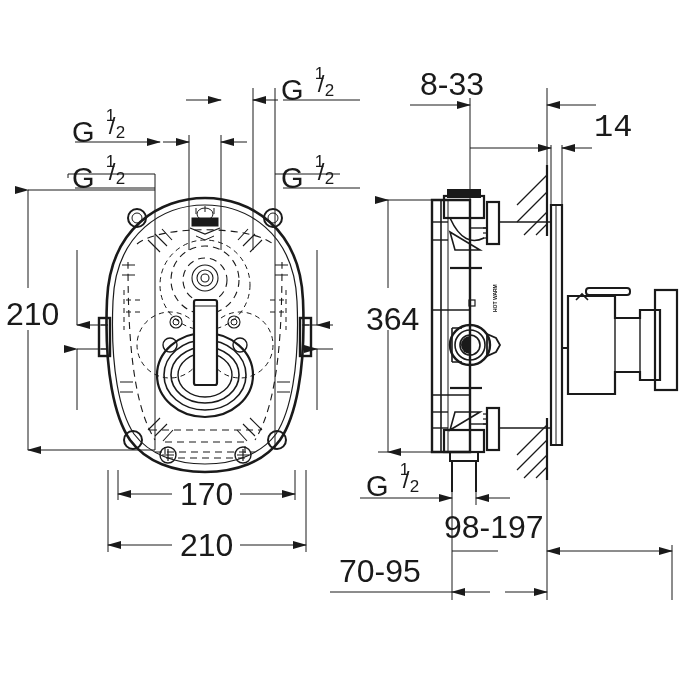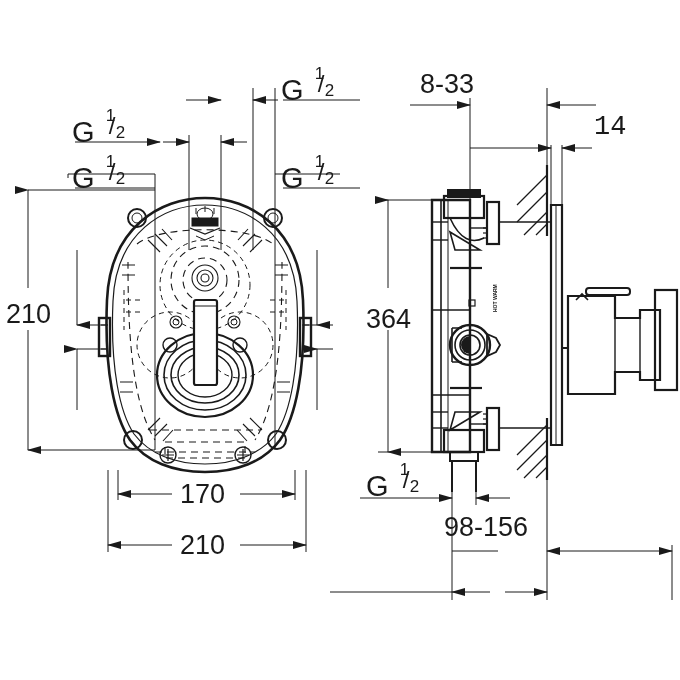--- a/index.html
+++ b/index.html
@@ -2,21 +2,21 @@
 <html><head>
 <meta charset="utf-8">
 <title>Technical Drawing</title>
 <style>
   html,body{margin:0;padding:0;background:#ffffff;}
   body{width:680px;height:680px;overflow:hidden;
        font-family:"Liberation Sans","DejaVu Sans",sans-serif;}
   #stage{position:relative;width:680px;height:680px;background:#fff;}
   #stage svg{position:absolute;left:0;top:0;}
   .dimlabel{position:absolute;color:#1a1a1a;font-weight:400;letter-spacing:0px;white-space:nowrap;}
-  .dimlabel.num{font-size:27px;line-height:29px;}
+  .dimlabel.num{font-size:32px;line-height:29px;}
   .gfrac{display:inline-block;font-size:29px;line-height:29px;}
   .gfrac .g{font-size:29px;}
   .gfrac .fr{display:inline-block;position:relative;width:22px;height:30px;vertical-align:baseline;}
   .gfrac .fr .n{position:absolute;left:3px;top:-11px;font-size:17px;}
   .gfrac .fr .s{position:absolute;left:6px;top:-1px;font-size:24px;}
   .gfrac .fr .d{position:absolute;left:13px;top:6px;font-size:17px;}
   .hot-warm{position:absolute;font-size:5px;font-weight:bold;color:#111;
             transform:rotate(-90deg);transform-origin:0 0;letter-spacing:0px;}
 </style>
 </head>
@@ -323,17 +323,18 @@
   <div class="dimlabel" style="left:366px;top:466px;">
     <span class="gfrac"><span class="g">G</span> <span class="fr"><span class="n">1</span><span class="s">/</span><span class="d">2</span></span></span>
   </div>
 
   <div class="dimlabel num" style="left:6px;top:300px;text-align:center;">210</div>
   <div class="dimlabel num" style="left:180px;top:480px;">170</div>
   <div class="dimlabel num" style="left:180px;top:531px;">210</div>
   <div class="dimlabel num" style="left:366px;top:305px;">364</div>
   <div class="dimlabel num" style="left:420px;top:70px;">8-33</div>
   <div class="dimlabel num" style="left:594px;top:113px;font-family:Liberation Mono, monospace;">14</div>
-  <div class="dimlabel num" style="left:444px;top:513px;">98-156</div>
+  <div class="dimlabel num" style="left:444px;top:513px;">98-197</div>
+  <div class="dimlabel num" style="left:339px;top:557px;">70-95</div>
 
   <div class="hot-warm" style="left:492px;top:312px;">HOT WARM</div>
 
 </div>
 
 </body></html>

